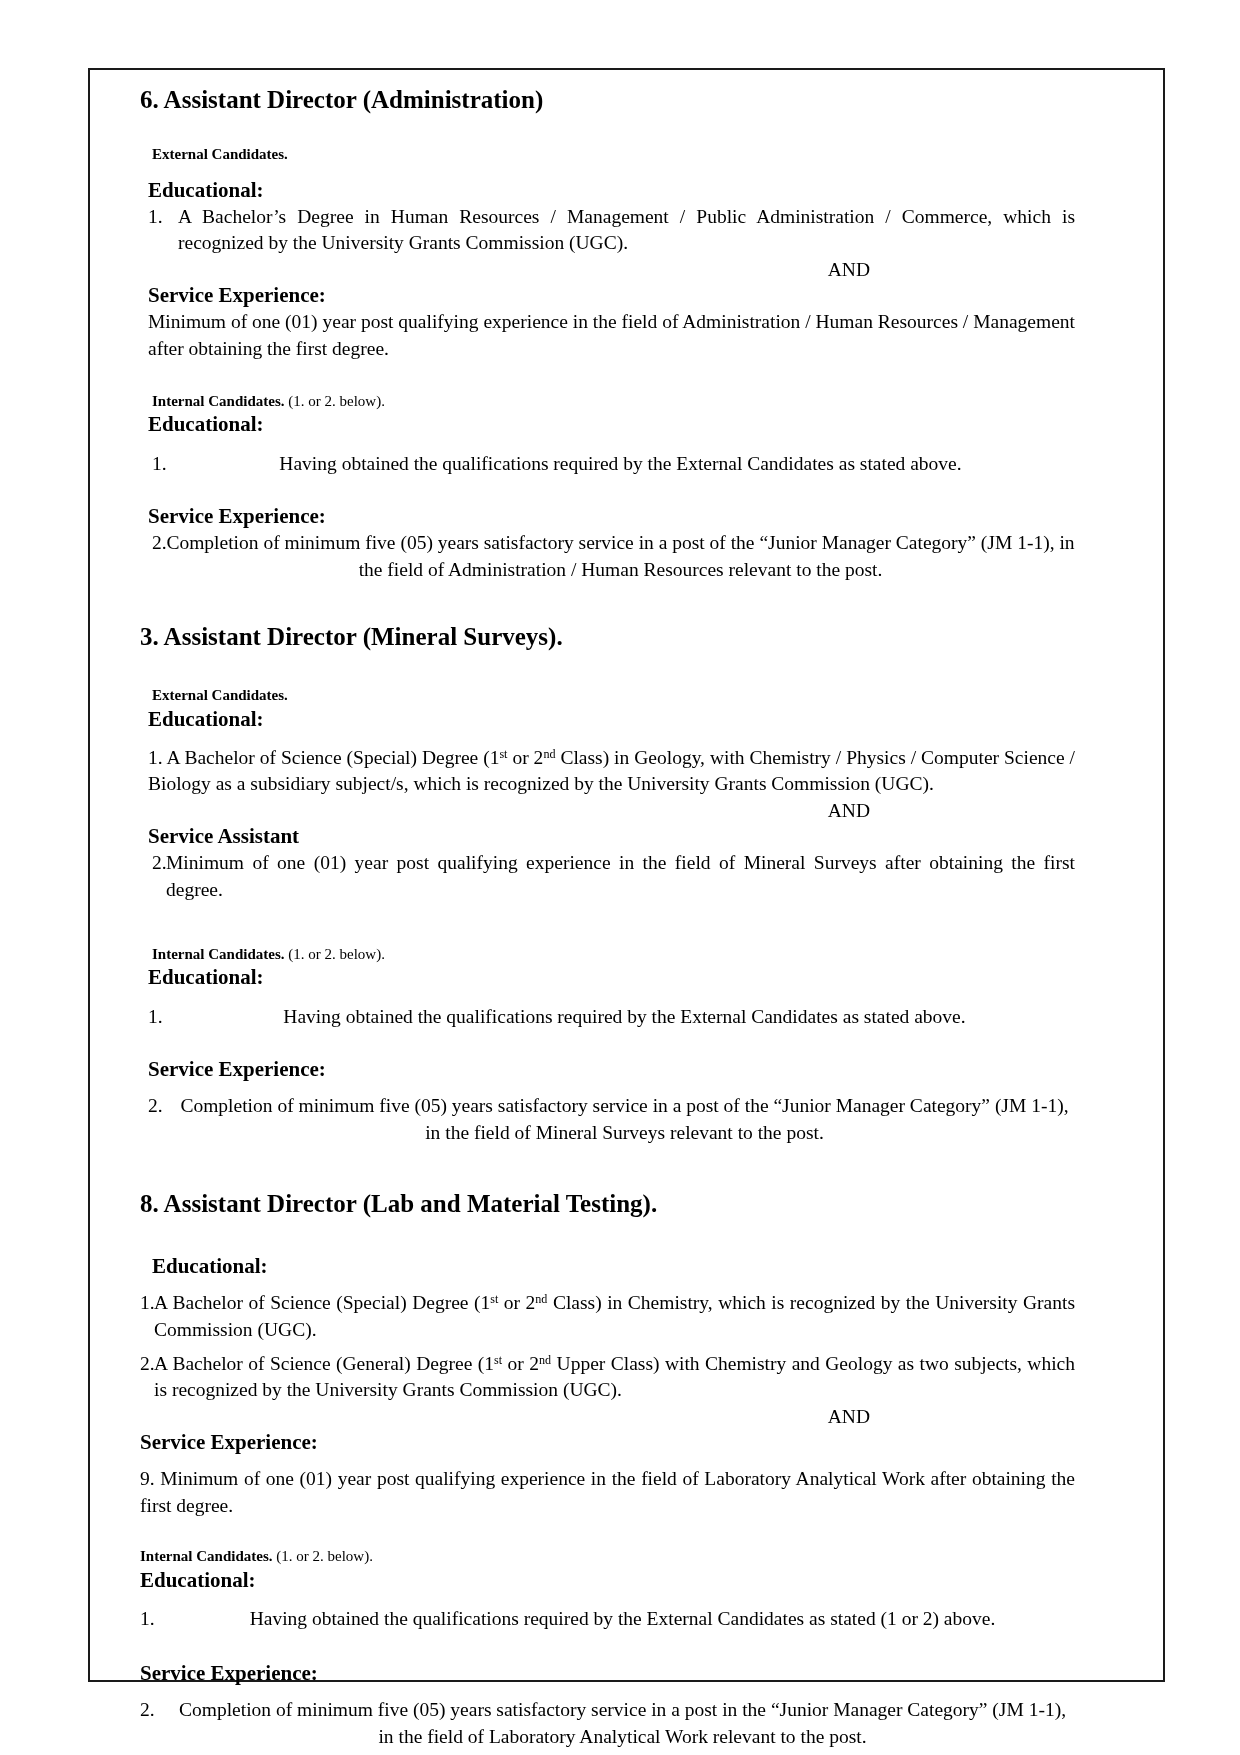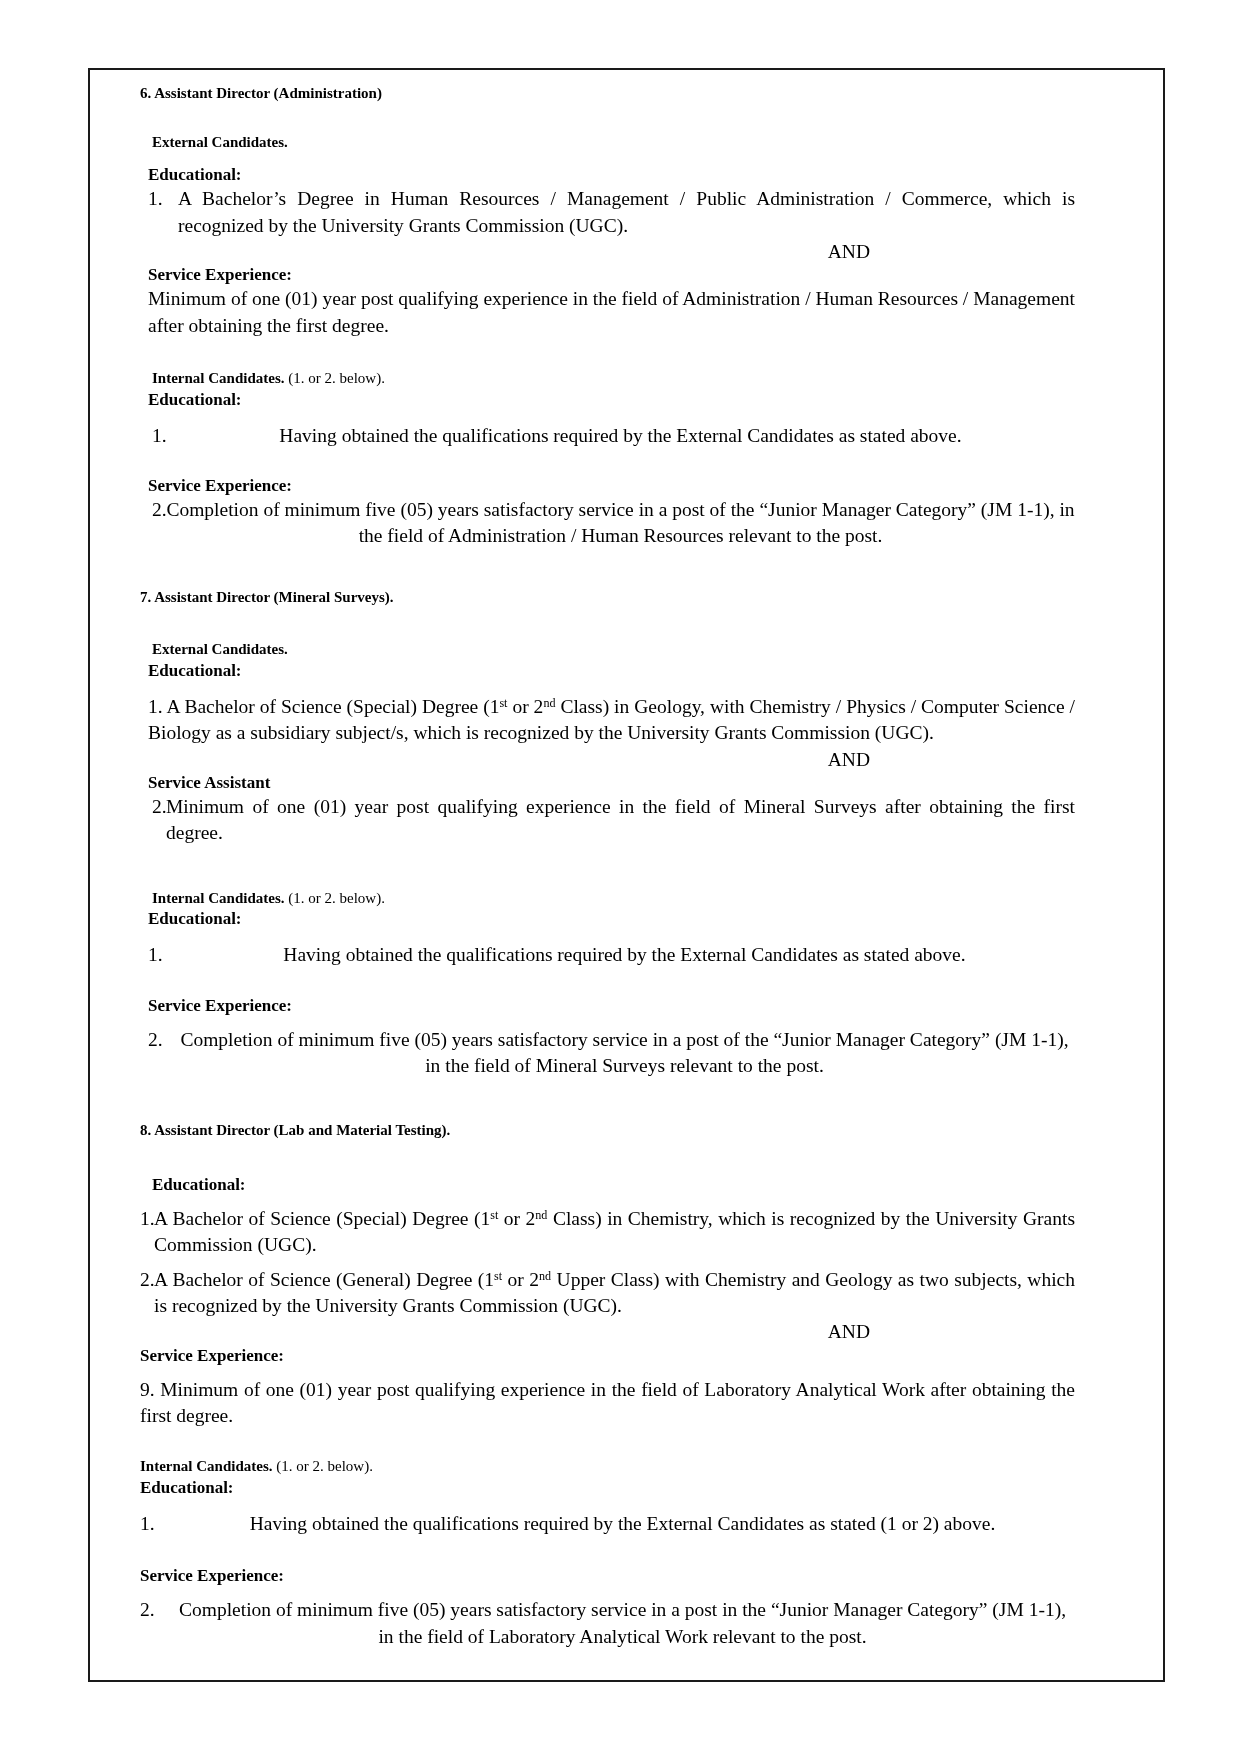--- a/index.html
+++ b/index.html
@@ -40,42 +40,42 @@
     left: 50px;
     top: 14px;
     width: 935px;
     box-sizing: border-box;
   }
 
   
 
   .post-heading {
     font-weight: bold;
-    font-size: 15px;
+    font-size: 25px;
     line-height: 1.25;
     margin: 0 0 0 0;
     padding: 0;
     text-indent: 0;
   }
 
   .sub-heading {
     font-weight: bold;
     font-size: 15px;
     line-height: 1.3;
     margin: 0;
     padding: 0;
     margin-left: 12px;
   }
   .sub-heading .normal {
     font-weight: normal;
   }
 
   .label {
     font-weight: bold;
-    font-size: 17px;
+    font-size: 21px;
     line-height: 1.3;
     margin: 0;
     padding: 0;
     margin-left: 8px;
   }
   .label.tight { margin-left: 8px; }
   .label.indent-2 { margin-left: 12px; }
   .label.flush { margin-left: 0px; }
 
   .para {
@@ -197,21 +197,21 @@
 
       <div class="label tight">Service Experience:</div>
 
       <div class="num-item ni-b">
         <span class="marker">2.</span>
         <span class="body nojust">Completion of minimum five (05) years satisfactory service in a post of the “Junior Manager Category” (JM 1-1), in the field of Administration / Human Resources relevant to the post.</span>
       </div>
 
       <div class="sp-38"></div>
 
-      <div class="post-heading">7. Assistant Director (Mineral Surveys).</div>
+      <div class="post-heading">3. Assistant Director (Mineral Surveys).</div>
 
       <div class="sp-34"></div>
 
       <div class="sub-heading">External Candidates.</div>
 
       <div class="label tight">Educational:</div>
 
       <div class="sp-12"></div>
 
       <div class="para">

